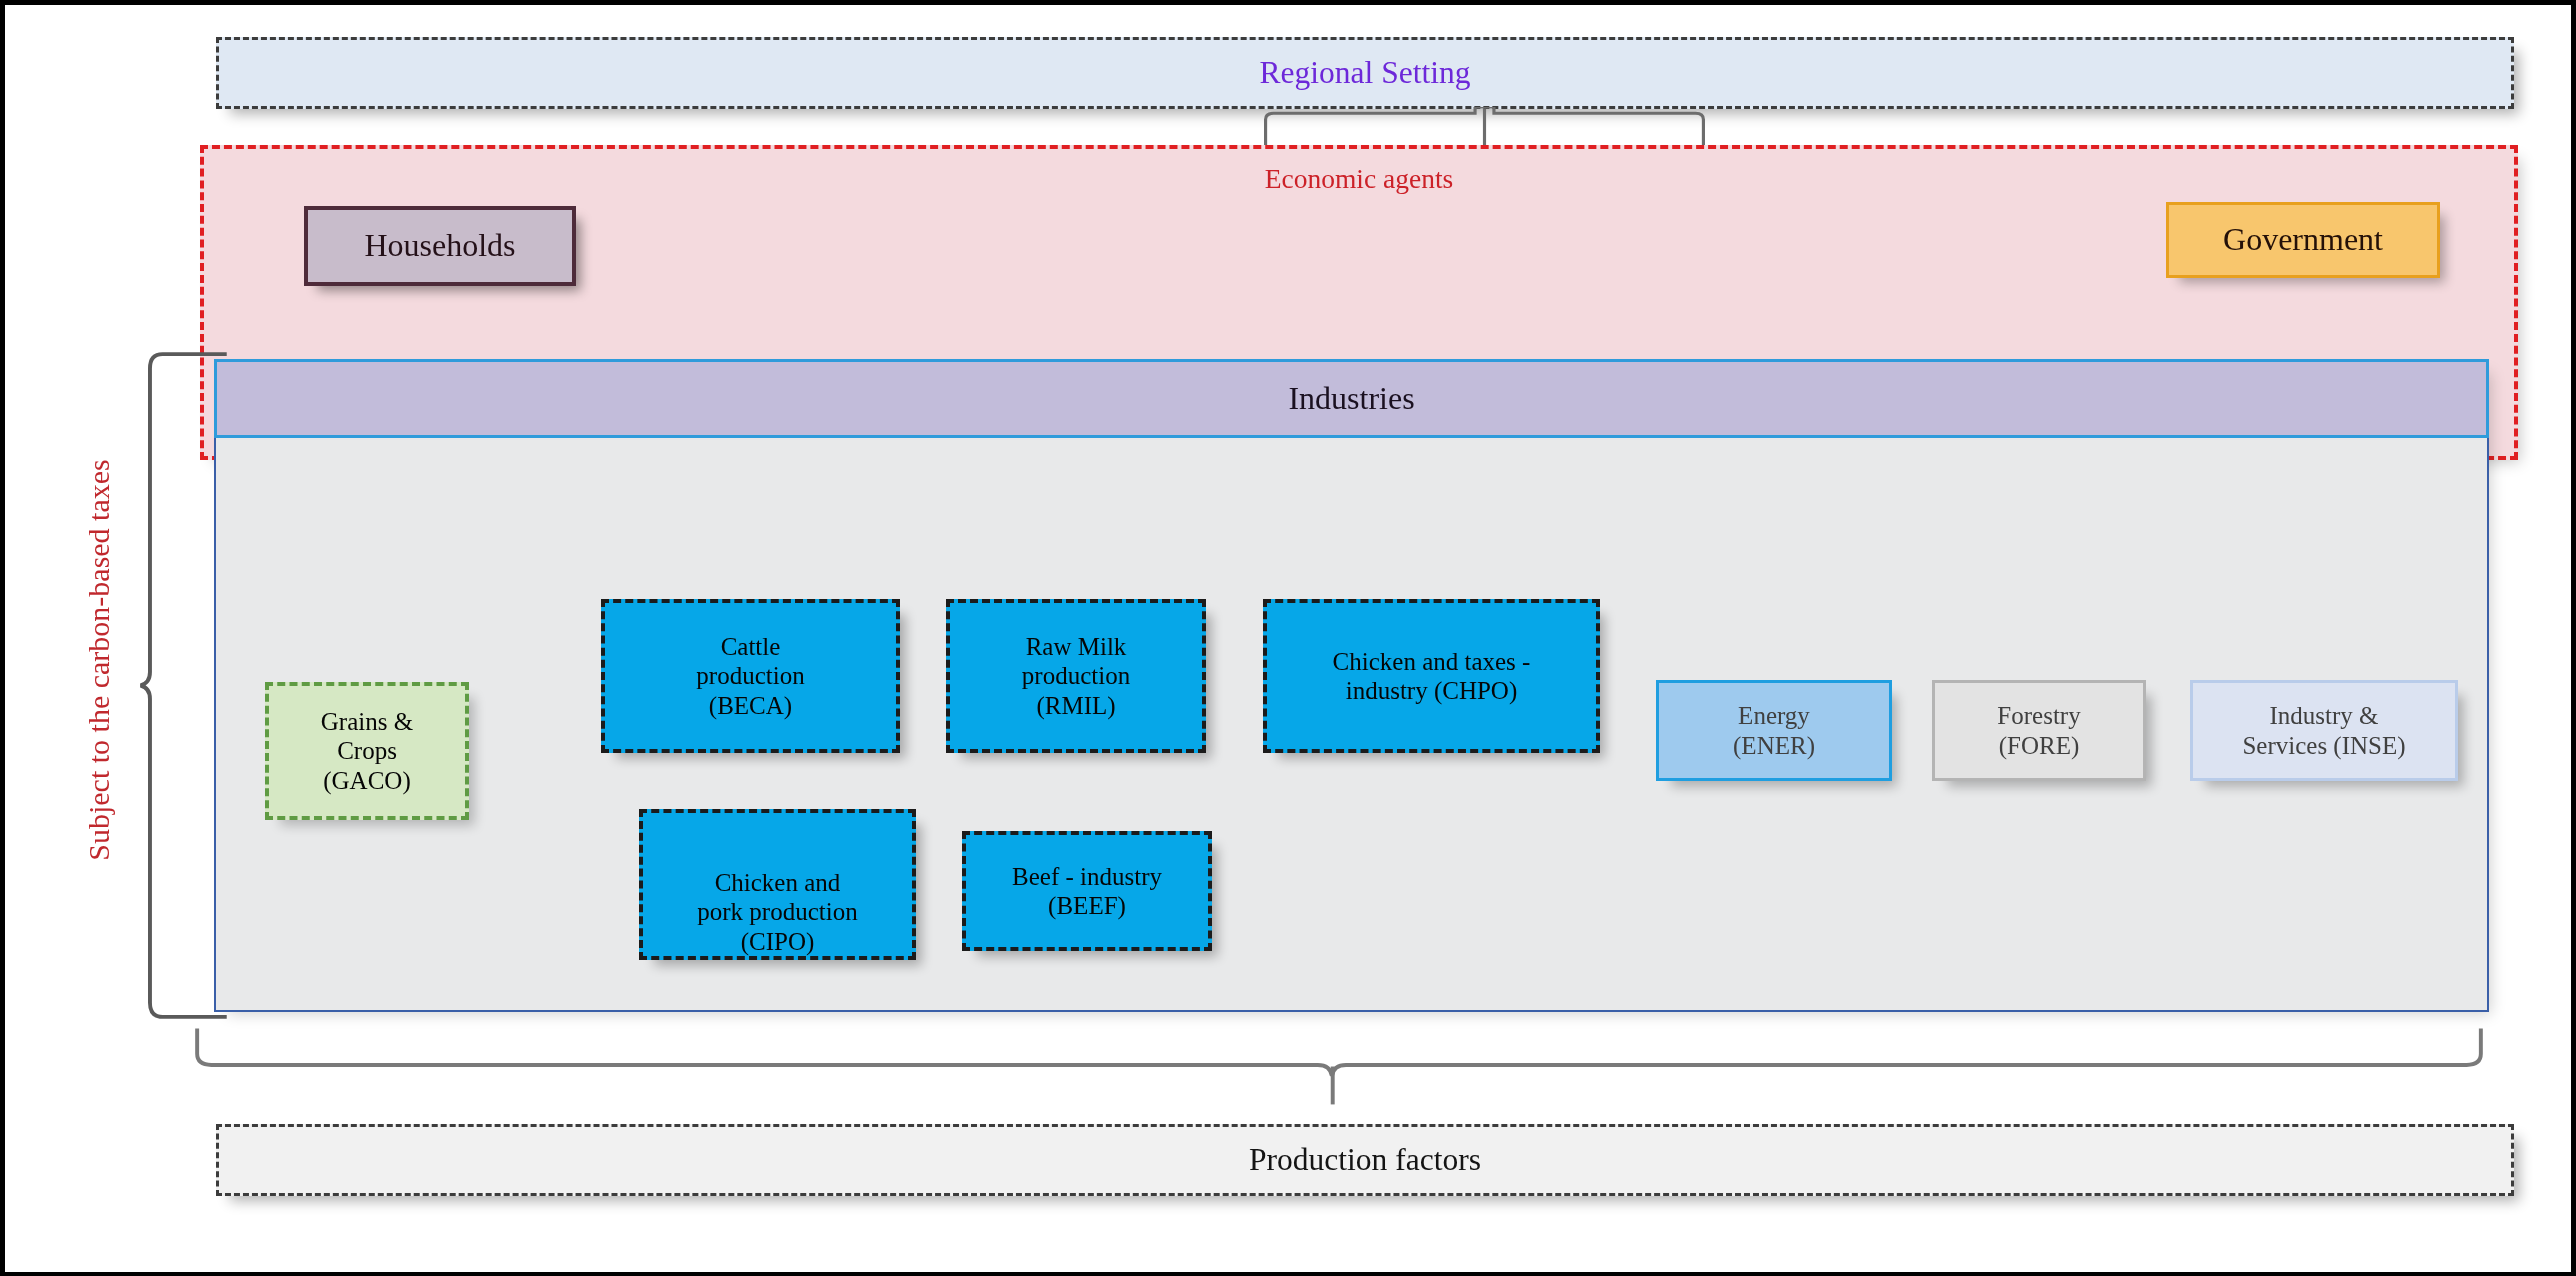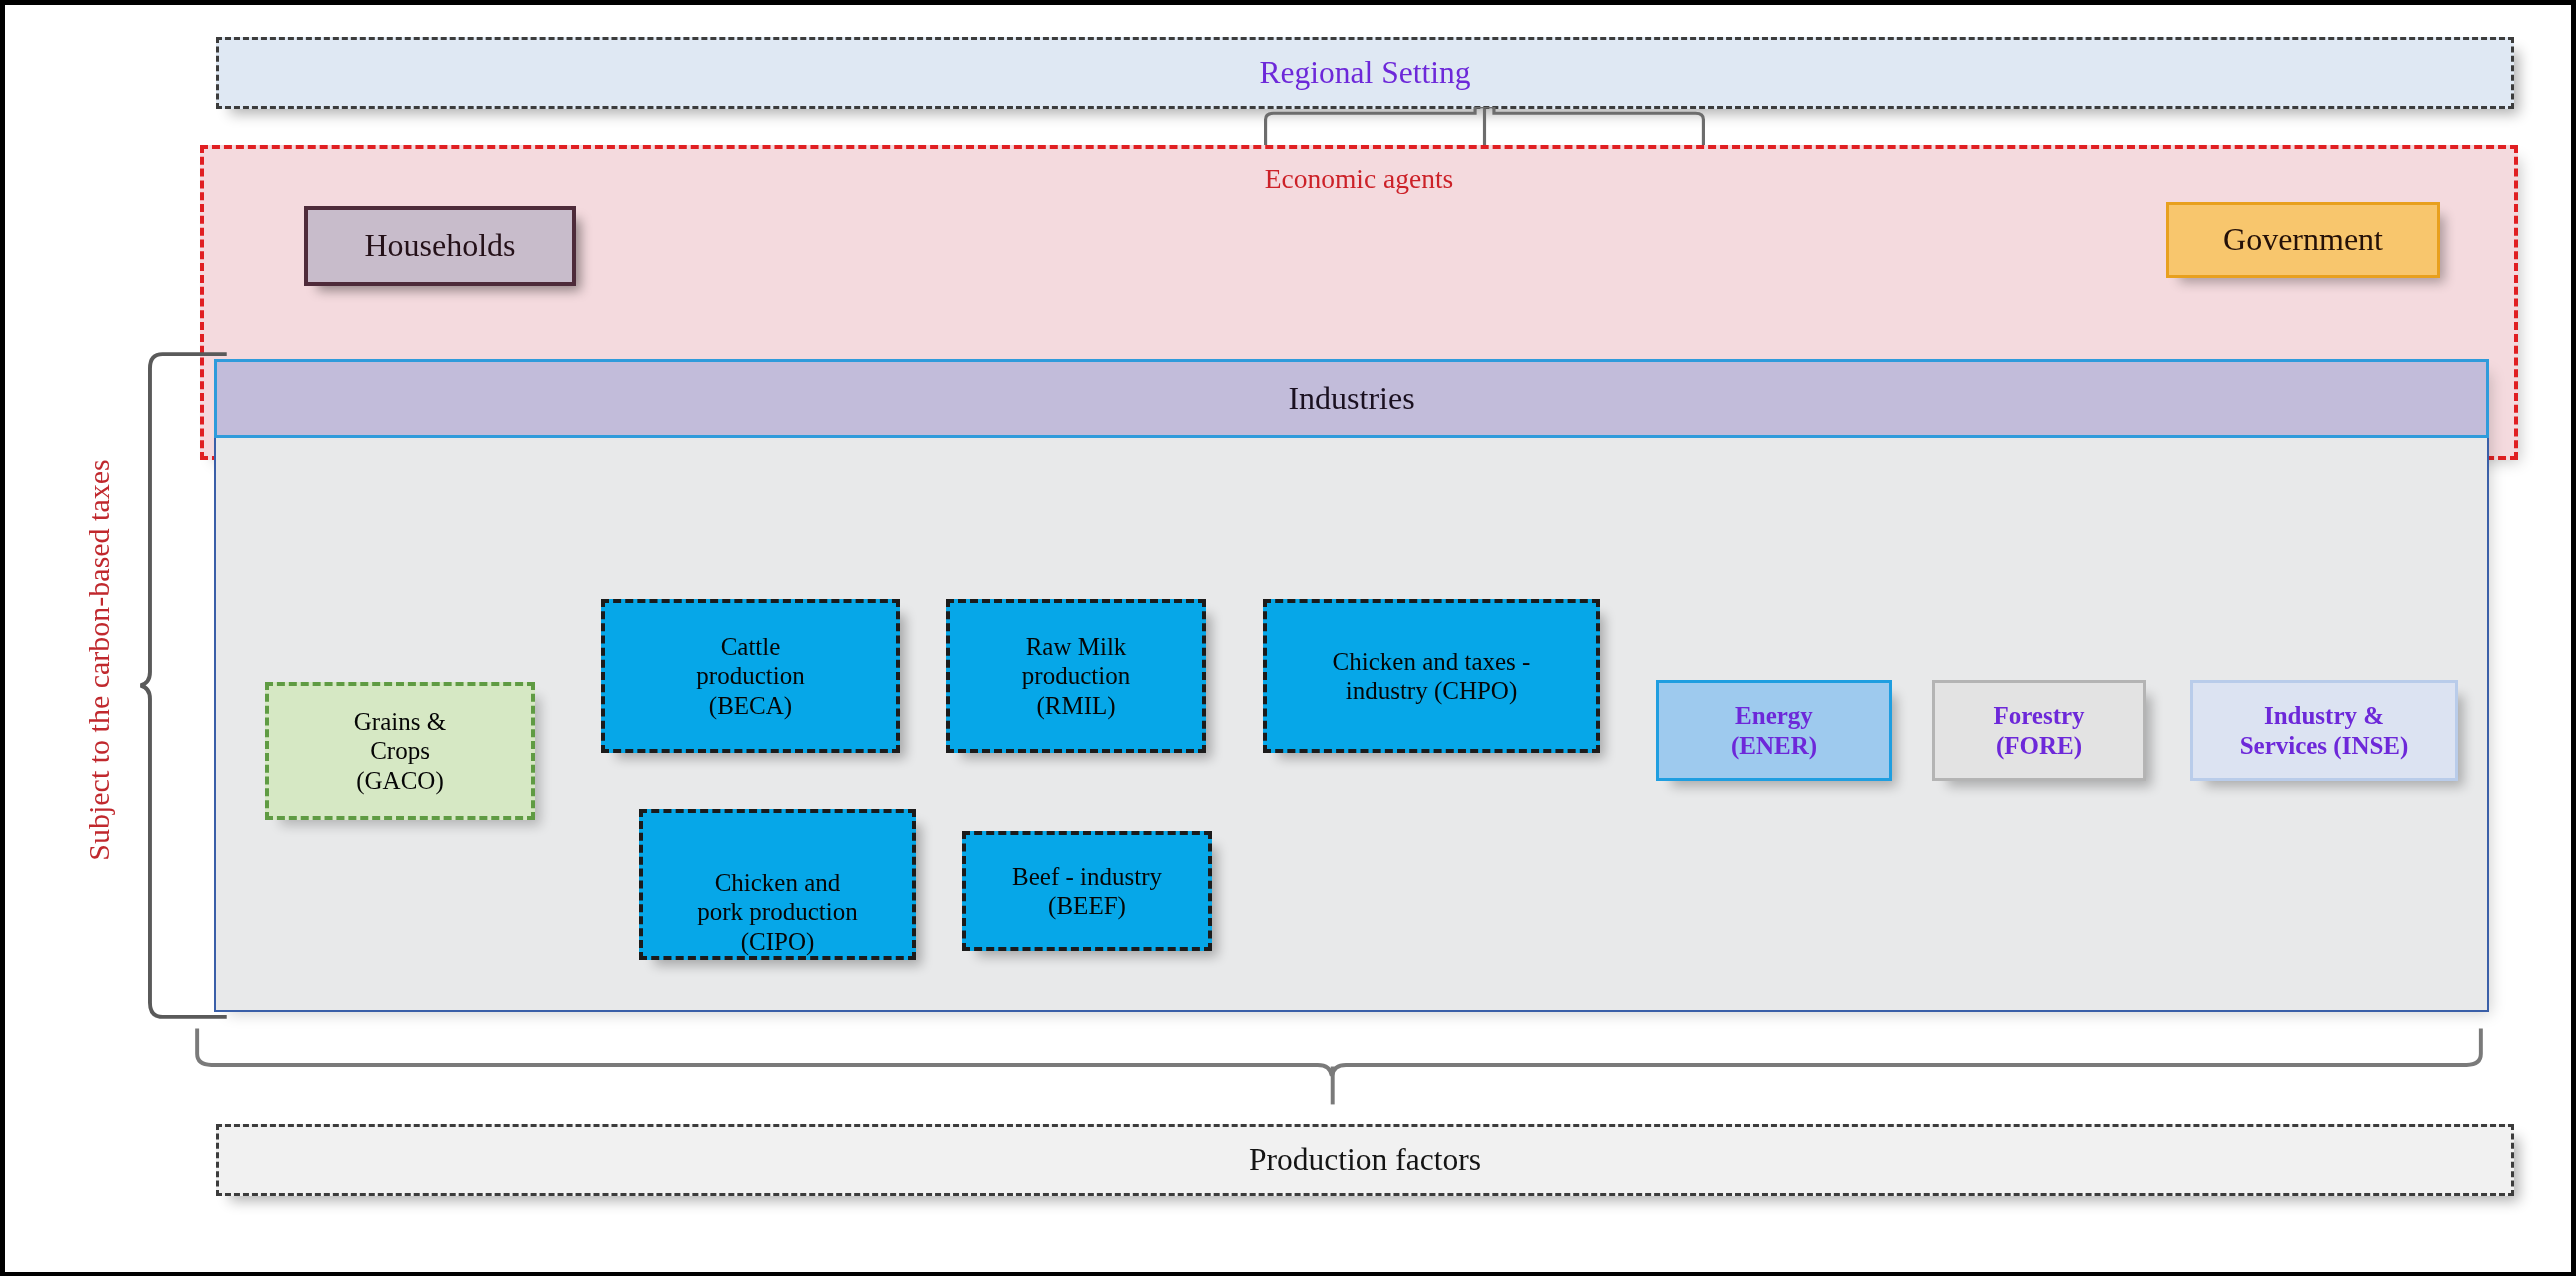--- a/index.html
+++ b/index.html
@@ -78,23 +78,23 @@
   }
 
   
   .ind{
     border:4.7px dashed #1b1b1b;
     background:#06a7e8;
     box-shadow:10.2px 10.2px 11px -4.7px rgba(0,0,0,.28);
     font-size:25px;color:#050505;
     z-index:4;
   }
-  .plain{box-shadow:10.2px 10.2px 11px -4.7px rgba(0,0,0,.26);font-size:25px;color:#6d28d9;z-index:4;font-weight:bold;}
-
-  #gaco{left:260px;top:677px;width:270px;height:138px;
+  .plain{box-shadow:10.2px 10.2px 11px -4.7px rgba(0,0,0,.26);font-size:25px;color:#404040;z-index:4;}
+
+  #gaco{left:260px;top:677px;width:204px;height:138px;
         background:#d6e8c4;border:4.7px dashed #5f9b43;
         box-shadow:10.2px 10.2px 11px -4.7px rgba(0,0,0,.22);
         font-size:25px;color:#050505;z-index:4;}
 
   #beca{left:596px;top:594px;width:299px;height:154px;}
   #rmil{left:941px;top:594px;width:260px;height:154px;}
   #chpo{left:1258px;top:594px;width:337px;height:154px;}
 
   #cipo{left:634px;top:804px;width:277px;height:151px;align-items:flex-end;}
   #beef{left:957px;top:826px;width:250px;height:120px;}

